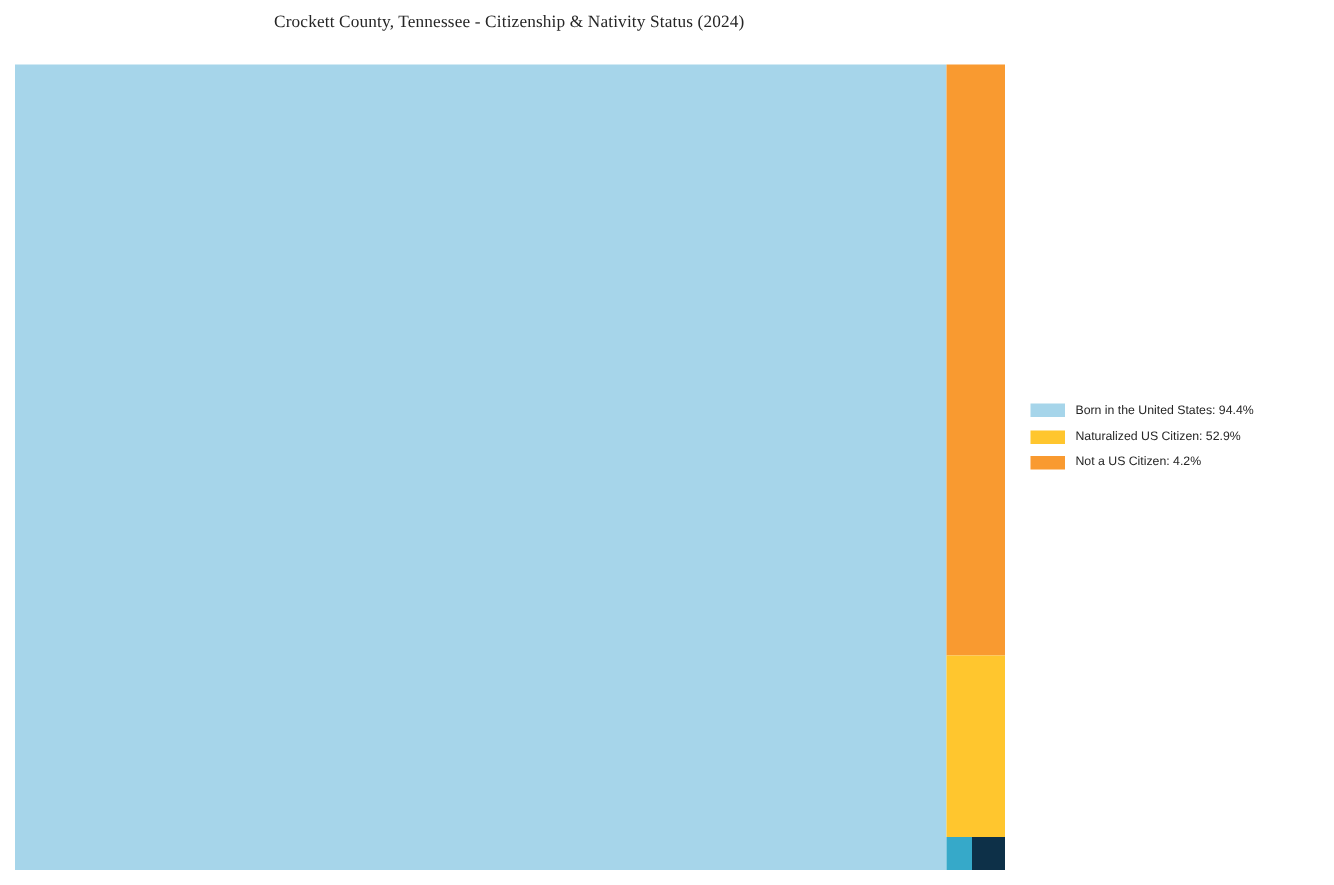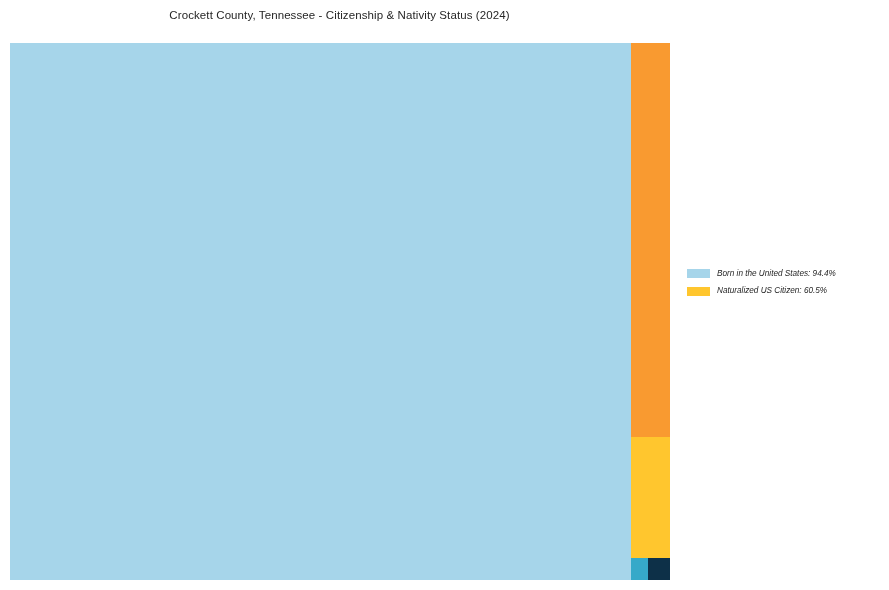--- a/index.html
+++ b/index.html
@@ -21,41 +21,40 @@
     height: 590px;
   }
   #chart-title {
     position: absolute;
     left: 0;
     top: 9px;
     width: 679px;
     text-align: center;
     font-size: 11.5px;
     color: #262626;
-    font-family: Liberation Sans, sans-serif;
+    font-family: Liberation Serif, serif;
     letter-spacing: 0.1px;
     white-space: nowrap;
   }
   #treemap-area {
     position: absolute;
     left: 10px;
     top: 43px;
     width: 660px;
     height: 537px;
   }
   .tm-tile {
     position: absolute;
     box-sizing: border-box;
   }
   #legend {
     position: absolute;
     left: 687px;
     top: 265px;
     width: 195px;
-    font-style: italic;
   }
   .legend-row {
     display: flex;
     align-items: center;
     height: 17.4px;
   }
   .legend-swatch {
     width: 23px;
     height: 9px;
     flex: 0 0 auto;
@@ -84,17 +83,21 @@
       <div class="tm-tile" style="left: 638px; top: 515px; width: 22px; height: 22px; background: rgb(13, 48, 72);"></div>
     </div>
 
   <div id="legend">
       <div class="legend-row">
         <span class="legend-swatch" style="background: rgb(166, 213, 234);"></span>
         <span class="legend-label">Born in the United States: 94.4%</span>
       </div>
       <div class="legend-row">
         <span class="legend-swatch" style="background: rgb(255, 198, 46);"></span>
-        <span class="legend-label">Naturalized US Citizen: 60.5%</span>
+        <span class="legend-label">Naturalized US Citizen: 52.9%</span>
+      </div>
+      <div class="legend-row">
+        <span class="legend-swatch" style="background: rgb(249, 154, 48);"></span>
+        <span class="legend-label">Not a US Citizen: 4.2%</span>
       </div>
     </div>
 
 </div>
 
 </body></html>

